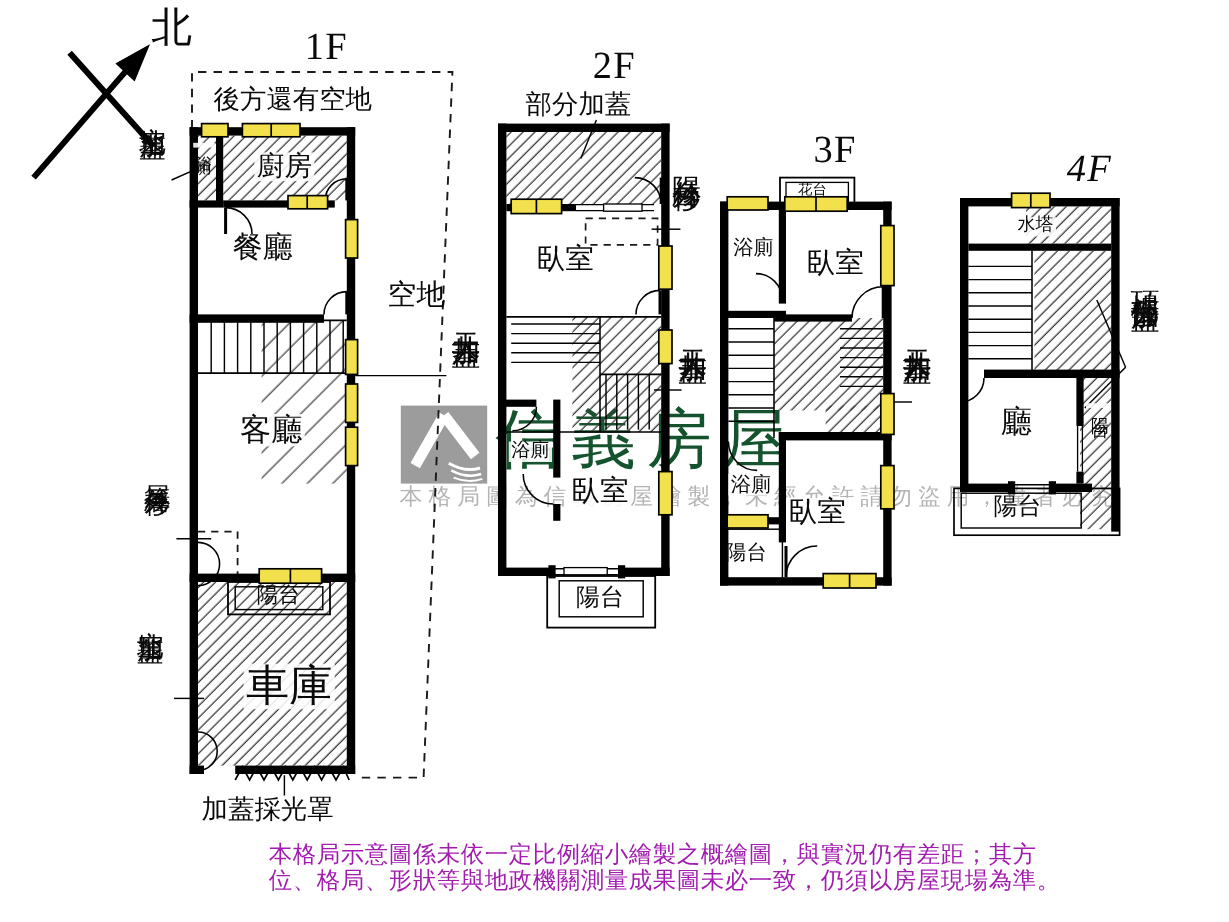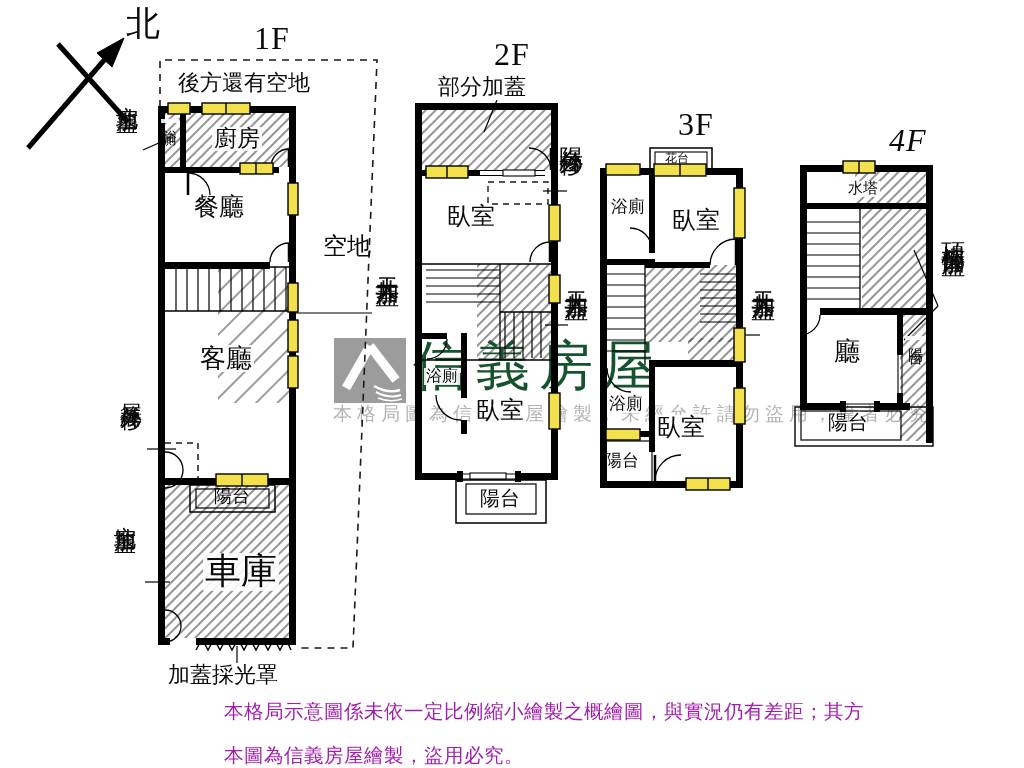--- a/index.html
+++ b/index.html
@@ -338,15 +338,15 @@
   <div class="lbl halo" style="left:655px;top:415px;font-size:24px;">臥室</div>
 
   <div class="lbl ftitle" style="left:863px;top:124px;font-style:italic;">4F</div>
   <div class="lbl halo" style="left:846px;top:181px;font-size:15px;">水塔</div>
   <div class="lbl" style="left:834px;top:338px;font-size:26px;">廳</div>
   <div class="lbl v halo" style="left:905px;top:336px;font-size:15px;">陽台</div>
   <div class="lbl" style="left:828px;top:412px;font-size:20px;">陽台</div>
   <div class="lbl v" style="left:940px;top:224px;font-size:24px;">頂樓部分加蓋</div>
 
   <div class="disc" style="top:698px;">本格局示意圖係未依一定比例縮小繪製之概繪圖，與實況仍有差距；其方</div>
-  <div class="disc" style="top:742px;">本圖為信義房屋繪製，盜用必究。</div>
+  <div class="disc" style="top:720px;">位、格局、形狀等與地政機關測量成果圖未必一致，仍須以房屋現場為準。</div>
 
 </div>
 
 </body></html>

